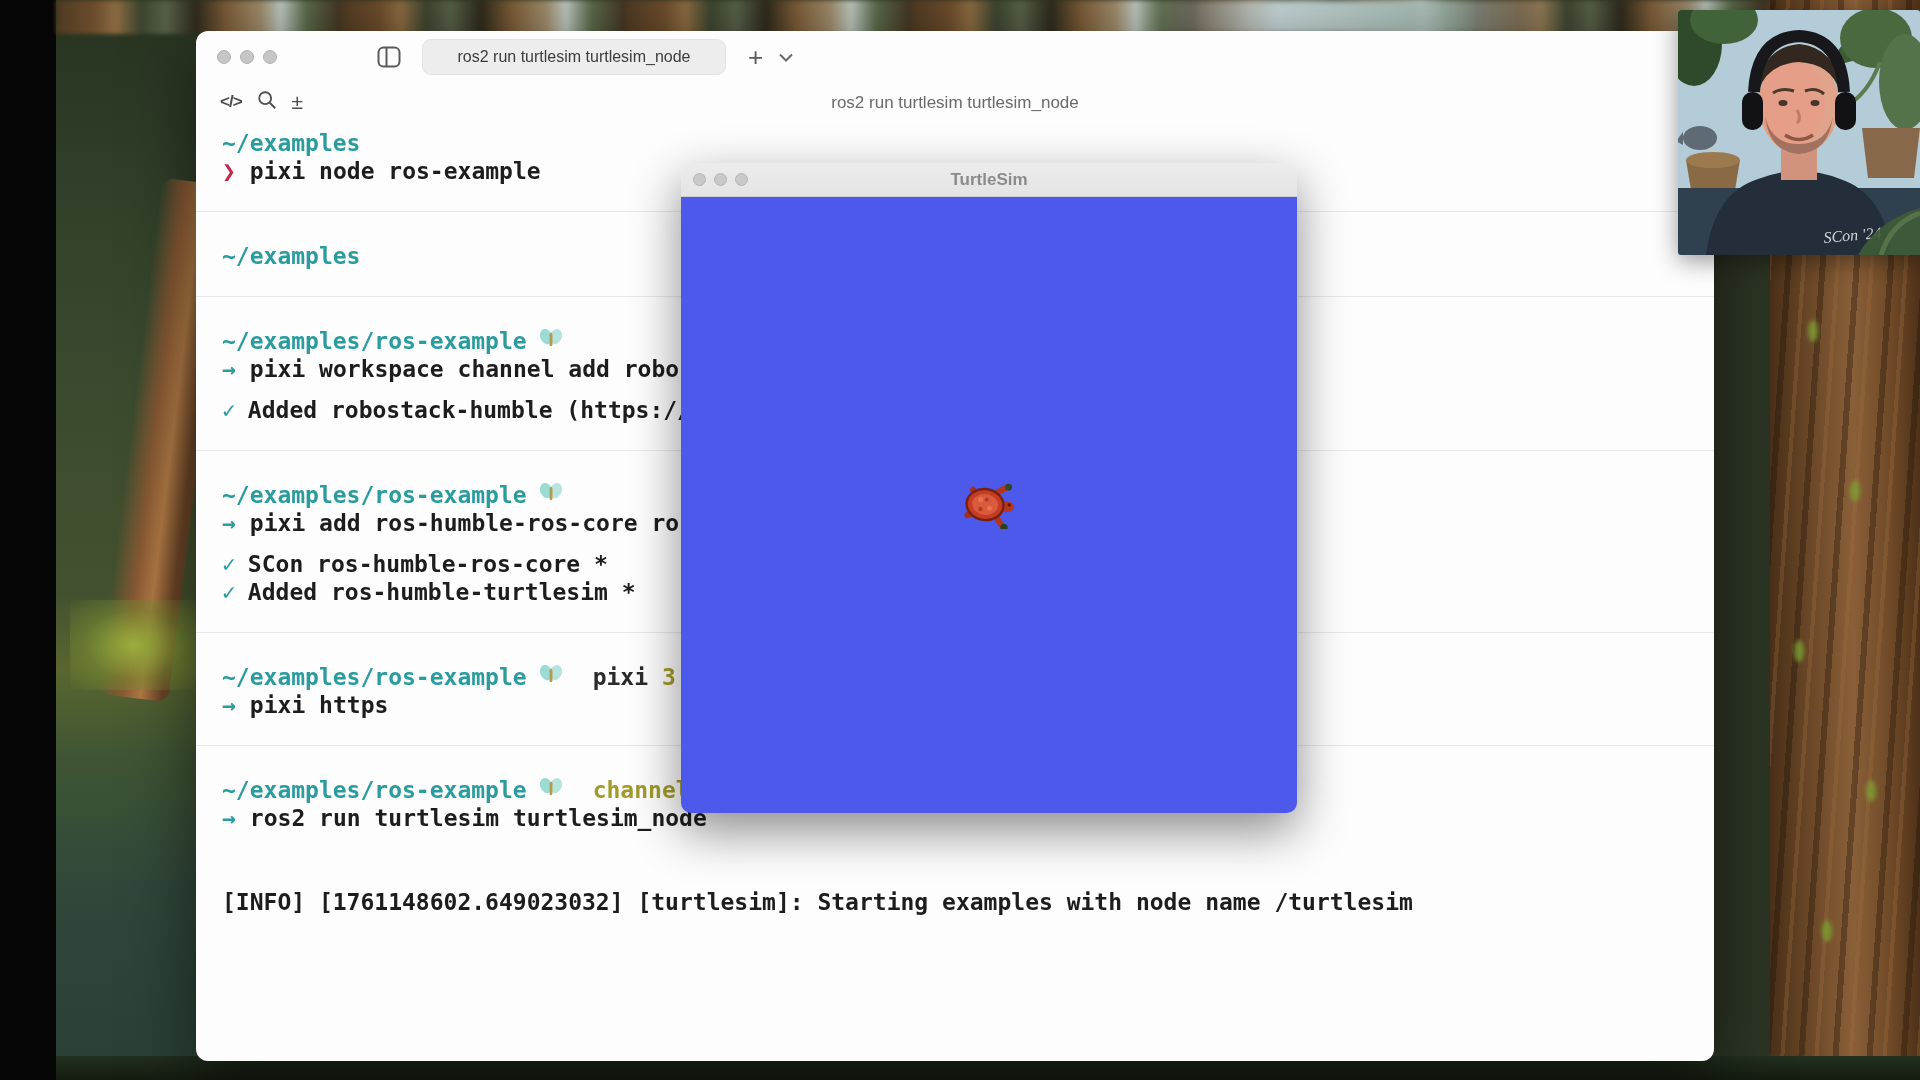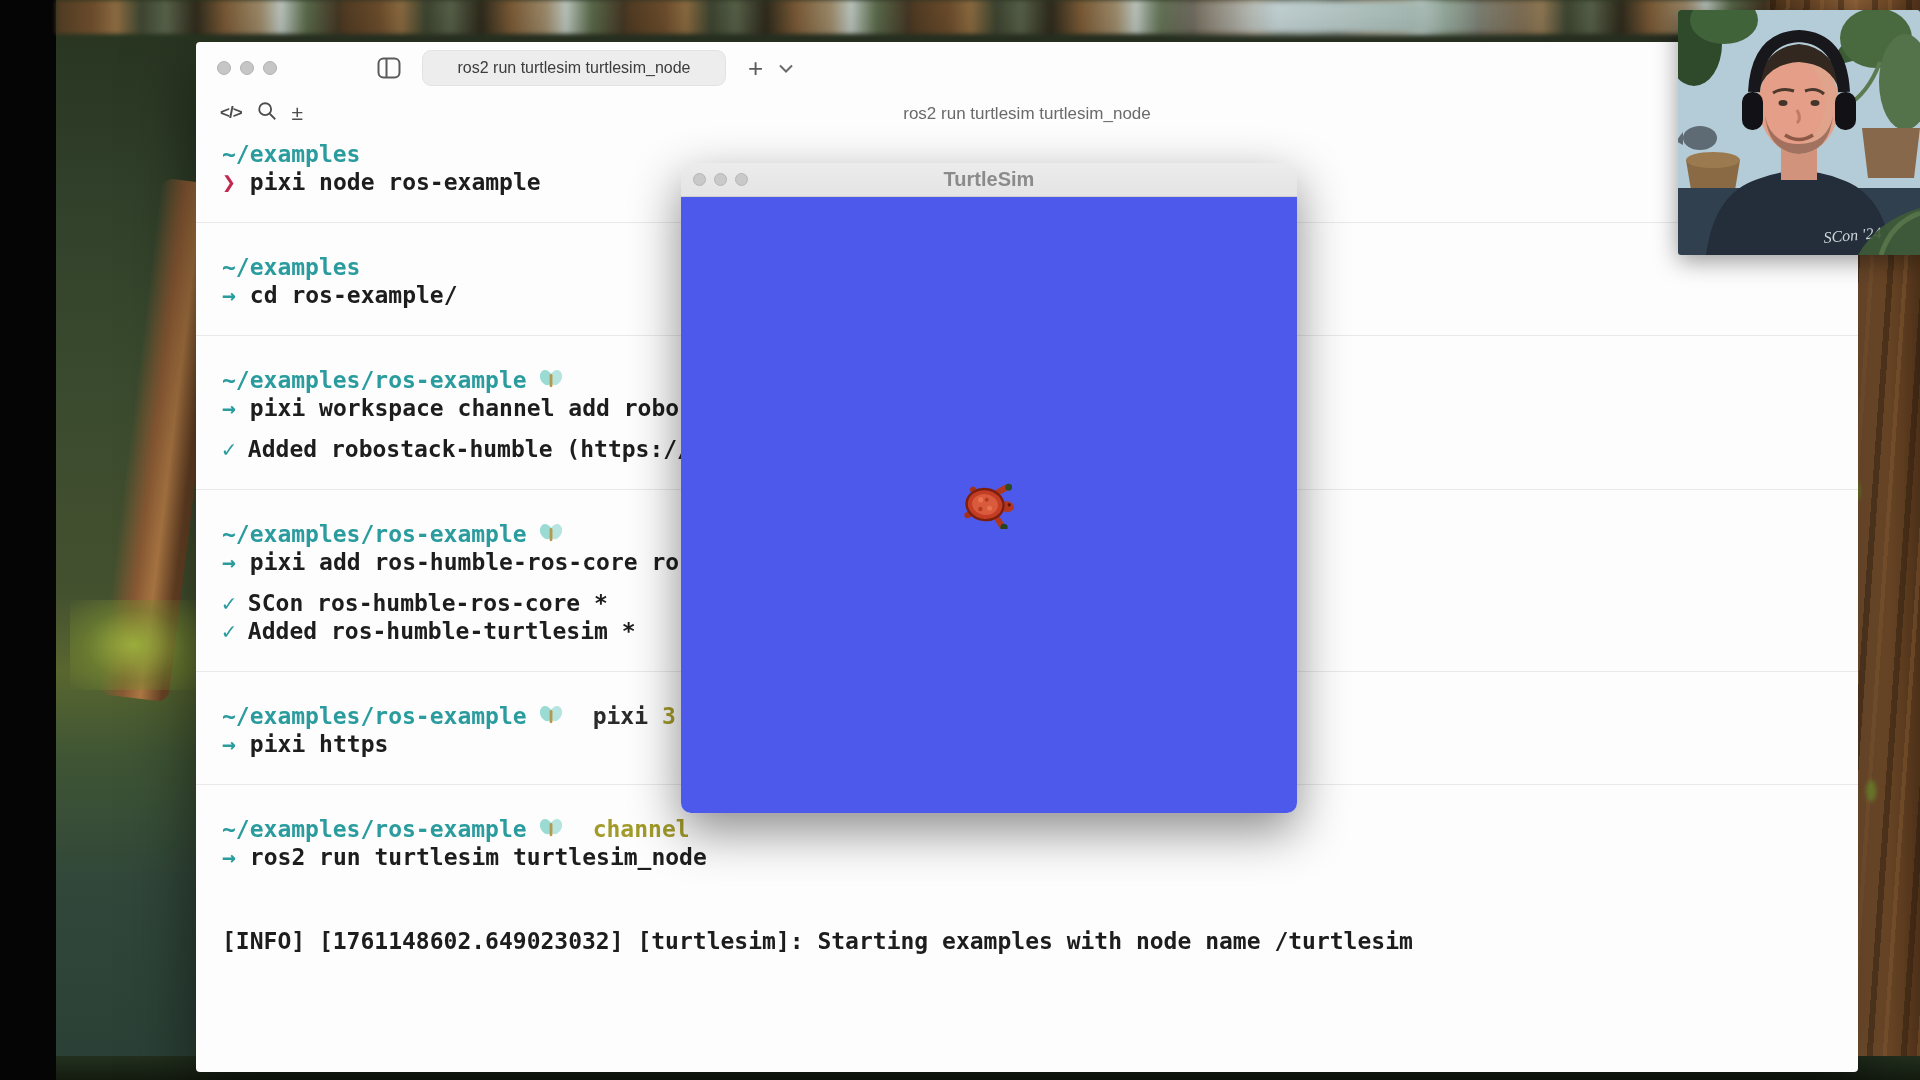--- a/index.html
+++ b/index.html
@@ -23,60 +23,60 @@
   #top-sky { left:1150px; top:0; width:420px; height:34px;
     background:linear-gradient(90deg,rgba(190,205,205,0),#c3d2d4 30%,#a9bdb7 60%,rgba(150,170,150,0)); filter:blur(3px); }
   #right-trunk { left:1770px; top:0; width:150px; height:1080px;
     background:linear-gradient(90deg,#4a3119,#6e4a29 30%,#8a5f38 55%,#704a28 80%,#4e3119 100%); }
   #right-trunk .bark { position:absolute; inset:0;
     background:repeating-linear-gradient(94deg,rgba(30,18,8,.35) 0 6px,rgba(0,0,0,0) 6px 16px,rgba(160,110,64,.30) 16px 20px,rgba(0,0,0,0) 20px 34px); }
   .moss { position:absolute; width:10px; height:22px; background:#7ea032; border-radius:50%; filter:blur(2px); opacity:.8; }
   #bottom-strip { left:56px; top:1056px; width:1864px; height:24px; background:linear-gradient(180deg,#23301f,#141b10); }
 
   
-  #terminal { left:196px; top:31px; width:1662px; height:1030px; background:#fdfdfd;
-    border-radius:4px; box-shadow:0 24px 70px rgba(0,0,0,.55); z-index:2; overflow:hidden;margin-top:11px; }
+  #terminal { left:196px; top:31px; width:1518px; height:1030px; background:#fdfdfd;
+    border-radius:12px; box-shadow:0 24px 70px rgba(0,0,0,.55); z-index:2; overflow:hidden; }
   #tabbar { position:relative; height:52px; display:flex; align-items:center; padding-left:21px; }
   .dot { width:14px; height:14px; border-radius:50%; background:#c6c6c6; border:1px solid #b2b2b2; margin-right:9px; }
   #sidebar-toggle { margin-left:90px; width:26px; height:24px; display:flex; align-items:center; justify-content:center; }
   #tab-pill { margin-left:20px; width:304px; height:36px; background:#ededed; border:1px solid #e2e2e2;
     border-radius:9px; display:flex; align-items:center; justify-content:center;
     font-size:16px; color:#3c3c3c; }
   #new-tab { margin-left:22px; font-size:26px; color:#5a5a5a; font-weight:300; line-height:1; }
   #tab-chev { margin-left:16px; }
   #toolbar { position:relative; height:40px; }
   #toolbar-icons { position:absolute; left:24px; top:6px; display:flex; align-items:center; gap:14px; color:#4d4d4d; }
   #code-icon { font-size:17px; letter-spacing:-1px; font-weight:700; }
   #adjust-icon { font-size:21px; border-bottom:0; }
   #header-title { text-align:center; line-height:40px; font-size:17px; color:#6a6a6a; }
 
   #content { position:relative; font-family:"DejaVu Sans Mono", monospace; font-size:23px;
     line-height:28px; font-weight:700; color:#1d1d1d; }
   .block { padding:30px 25px 26px 26px; border-bottom:1px solid #e9e9e9; }
   .block:first-child { padding-top:6px; }
   .block:last-child { border-bottom:none; }
-  .pathline { display:flex; align-items:center; }
+  .pathline { display:flex; }
   .path { color:#2a9c9e; }
   .fairy { margin-left:12px; width:24px; height:24px; }
   .meta { margin-left:30px; }
   .meta-label { color:#2b2b2b; }
   .meta-value { color:#a29b2a; }
   .prompt-red { color:#c22850; margin-right:14px; }
   .prompt-teal { color:#2a9c9e; margin-right:14px; }
   .outgroup { margin-top:13px; }
   .mark { color:#2a9c9e; margin-right:12px; }
   .logs { width:110.5ch; white-space:pre-wrap; word-break:break-all; }
 
   
   #turtlesim { left:681px; top:163px; width:616px; height:650px; z-index:3;
     border-radius:10px; box-shadow:0 18px 50px rgba(0,0,0,.45); overflow:hidden; }
   #ts-titlebar { height:34px; background:linear-gradient(#ececec,#e4e4e4); border-bottom:1px solid #cfcfcf;
     display:flex; align-items:center; padding-left:12px; position:relative; }
   #ts-titlebar .dot { width:13px; height:13px; margin-right:8px; background:#c9c9c9; border-color:#b5b5b5; }
-  #ts-title { position:absolute; left:0; right:0; text-align:center; font-size:20px; font-weight:700; color:#8b8b8b; }
+  #ts-title { position:absolute; left:0; right:0; text-align:center; font-size:17px; font-weight:700; color:#8b8b8b; }
   #ts-canvas { height:616px; background:#4c59ea; position:relative; }
   #turtle { position:absolute; left:278px; top:284px; width:58px; height:48px; }
 
   
   #webcam { left:1678px; top:10px; width:242px; height:245px; z-index:4; border-radius:3px; overflow:hidden;
     box-shadow:0 6px 24px rgba(0,0,0,.4); }
 </style>
 </head>
 <body>
 
@@ -139,21 +139,20 @@
       <div class="pathline">
           <span class="path">~/examples</span>
         </div>
       <div><span class="prompt-red">❯</span><span>pixi node ros-example</span></div>
     </div>
 
     <div class="block">
       <div class="pathline">
           <span class="path">~/examples</span>
         </div>
-      <div><span class="prompt-teal">→</span><span>cd ros-example/</span></div>
     </div>
 
     <div class="block">
       <div class="pathline">
         <span class="path">~/examples/ros-example</span>
         <svg class="fairy" viewBox="0 0 20 20">
             <ellipse cx="6" cy="8" rx="5" ry="6.5" fill="#9adbd4" transform="rotate(-22 6 8)"></ellipse>
             <ellipse cx="14" cy="8" rx="5" ry="6.5" fill="#b6e4de" transform="rotate(22 14 8)"></ellipse>
             <rect x="8.8" y="5" width="2.4" height="11" rx="1.2" fill="#b39a4e"></rect>
           </svg>

